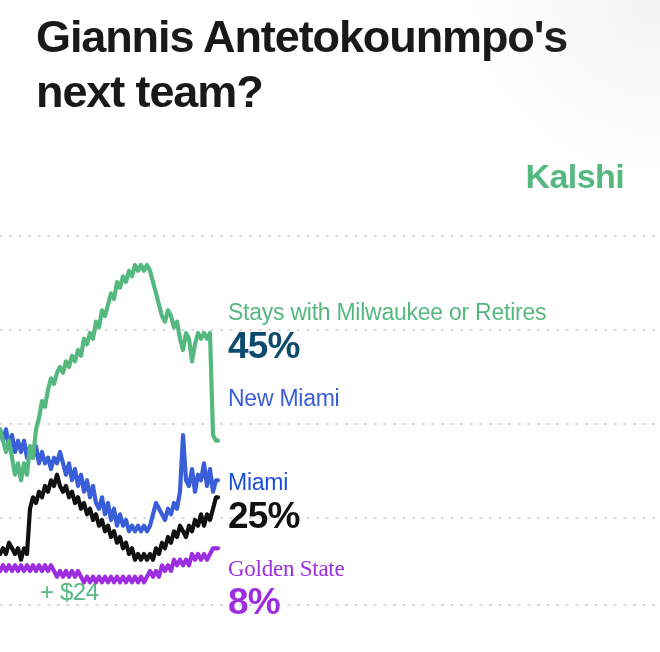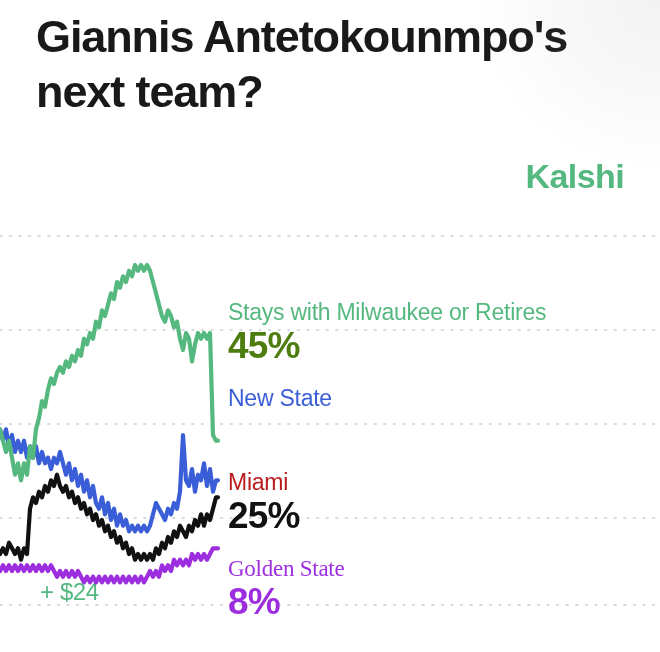--- a/index.html
+++ b/index.html
@@ -150,29 +150,29 @@
         <polyline points="0.0,338.0 3.0,332.3 6.0,338.0 9.0,326.7 12.0,332.3 15.0,338.0 18.0,332.3 21.0,343.7 24.0,332.3 27.0,338.0 30.0,292.7 33.0,281.3 36.0,287.0 39.0,275.7 42.0,281.3 45.0,270.0 48.0,275.7 51.0,264.3 54.0,270.0 57.0,258.7 60.0,270.0 63.0,275.7 66.0,270.0 69.0,281.3 72.0,275.7 75.0,287.0 78.0,281.3 81.0,292.7 84.0,287.0 87.0,298.3 90.0,292.7 93.0,304.0 96.0,298.3 99.0,309.7 102.0,304.0 105.0,315.3 108.0,309.7 111.0,321.0 114.0,315.3 117.0,326.7 120.0,321.0 123.0,332.3 126.0,326.7 129.0,338.0 132.0,332.3 135.0,343.7 138.0,338.0 141.0,343.7 144.0,338.0 147.0,343.7 150.0,338.0 153.0,343.7 156.0,332.3 159.0,338.0 162.0,326.7 165.0,332.3 168.0,321.0 171.0,326.7 174.0,315.3 177.0,321.0 180.0,309.7 183.0,315.3 186.0,321.0 189.0,309.7 192.0,315.3 195.0,304.0 198.0,309.7 201.0,298.3 204.0,309.7 207.0,298.3 210.0,304.0 213.0,292.7 216.0,281.3 218.0,281.3" fill="none" stroke="#111111" stroke-width="4.2" stroke-linejoin="round" stroke-linecap="round"></polyline>
         <polyline points="0.0,213.3 3.0,224.7 6.0,213.3 9.0,230.3 12.0,219.0 15.0,236.0 18.0,224.7 21.0,236.0 24.0,224.7 27.0,241.7 30.0,230.3 33.0,241.7 36.0,230.3 39.0,247.3 42.0,236.0 45.0,247.3 48.0,241.7 51.0,253.0 54.0,241.7 57.0,247.3 60.0,236.0 63.0,247.3 66.0,258.7 69.0,247.3 72.0,264.3 75.0,253.0 78.0,270.0 81.0,258.7 84.0,275.7 87.0,264.3 90.0,281.3 93.0,270.0 96.0,287.0 99.0,292.7 102.0,281.3 105.0,298.3 108.0,287.0 111.0,304.0 114.0,292.7 117.0,309.7 120.0,298.3 123.0,309.7 126.0,304.0 129.0,315.3 132.0,309.7 135.0,315.3 138.0,309.7 141.0,315.3 144.0,309.7 147.0,315.3 150.0,309.7 153.0,298.3 156.0,287.0 159.0,292.7 162.0,298.3 165.0,304.0 168.0,292.7 171.0,298.3 174.0,287.0 177.0,292.7 180.0,275.7 183.0,219.0 186.0,264.3 189.0,270.0 192.0,253.0 195.0,275.7 198.0,258.7 201.0,264.3 204.0,247.3 207.0,270.0 210.0,253.0 213.0,275.7 216.0,264.3 218.0,264.3" fill="none" stroke="#3a5ed8" stroke-width="4.2" stroke-linejoin="round" stroke-linecap="round"></polyline>
         <polyline points="0.0,213.3 3.0,224.7 6.0,236.0 9.0,224.7 12.0,241.7 15.0,258.7 18.0,247.3 21.0,264.3 24.0,247.3 27.0,258.7 30.0,230.3 33.0,241.7 36.0,213.3 39.0,202.0 42.0,185.0 45.0,190.7 48.0,173.7 51.0,162.3 54.0,168.0 57.0,156.7 60.0,151.0 63.0,156.7 66.0,145.3 69.0,151.0 72.0,139.7 75.0,145.3 78.0,134.0 81.0,139.7 84.0,122.7 87.0,128.3 90.0,117.0 93.0,122.7 96.0,105.7 99.0,111.3 102.0,94.3 105.0,100.0 108.0,88.7 111.0,77.3 114.0,83.0 117.0,66.0 120.0,71.7 123.0,60.3 126.0,66.0 129.0,54.7 132.0,60.3 135.0,49.0 138.0,54.7 141.0,49.0 144.0,54.7 147.0,49.0 150.0,54.7 153.0,66.0 156.0,77.3 159.0,88.7 162.0,100.0 165.0,105.7 168.0,94.3 171.0,100.0 174.0,111.3 177.0,105.7 180.0,122.7 183.0,134.0 186.0,117.0 189.0,122.7 192.0,145.3 195.0,128.3 198.0,117.0 201.0,122.7 204.0,117.0 207.0,122.7 210.0,117.0 213.0,219.0 216.0,224.7 218.0,224.7" fill="none" stroke="#54b87f" stroke-width="4.2" stroke-linejoin="round" stroke-linecap="round"></polyline>
       </svg>
   </div>
 
   <div class="labels">
 
     <div class="series-label lbl-milwaukee">
       <span class="series-name" style="color: rgb(84, 184, 127);">Stays with Milwaukee or Retires</span>
-      <span class="series-pct" style="color: #4d7c0f;">45%</span>
+      <span class="series-pct" style="color: #0c4a6e;">45%</span>
     </div>
 
     <div class="series-label lbl-newyork">
-      <span class="series-name" style="color: rgb(58, 94, 216);">New State</span>
+      <span class="series-name" style="color: rgb(58, 94, 216);">New Miami</span>
     </div>
 
     <div class="series-label lbl-miami">
-      <span class="series-name" style="color: #b91c1c;">Miami</span>
+      <span class="series-name" style="color: #1d4ed8;">Miami</span>
       <span class="series-pct" style="color: rgb(17, 17, 17);">25%</span>
     </div>
 
     <div class="series-label lbl-goldenstate">
       <span class="series-name" style="color: rgb(157, 46, 224); font-family: Liberation Serif, serif;">Golden State</span>
       <span class="series-pct" style="color: rgb(157, 46, 224);">8%</span>
     </div>
   </div>
 
   <div class="pnl-badge">+ $24</div>

